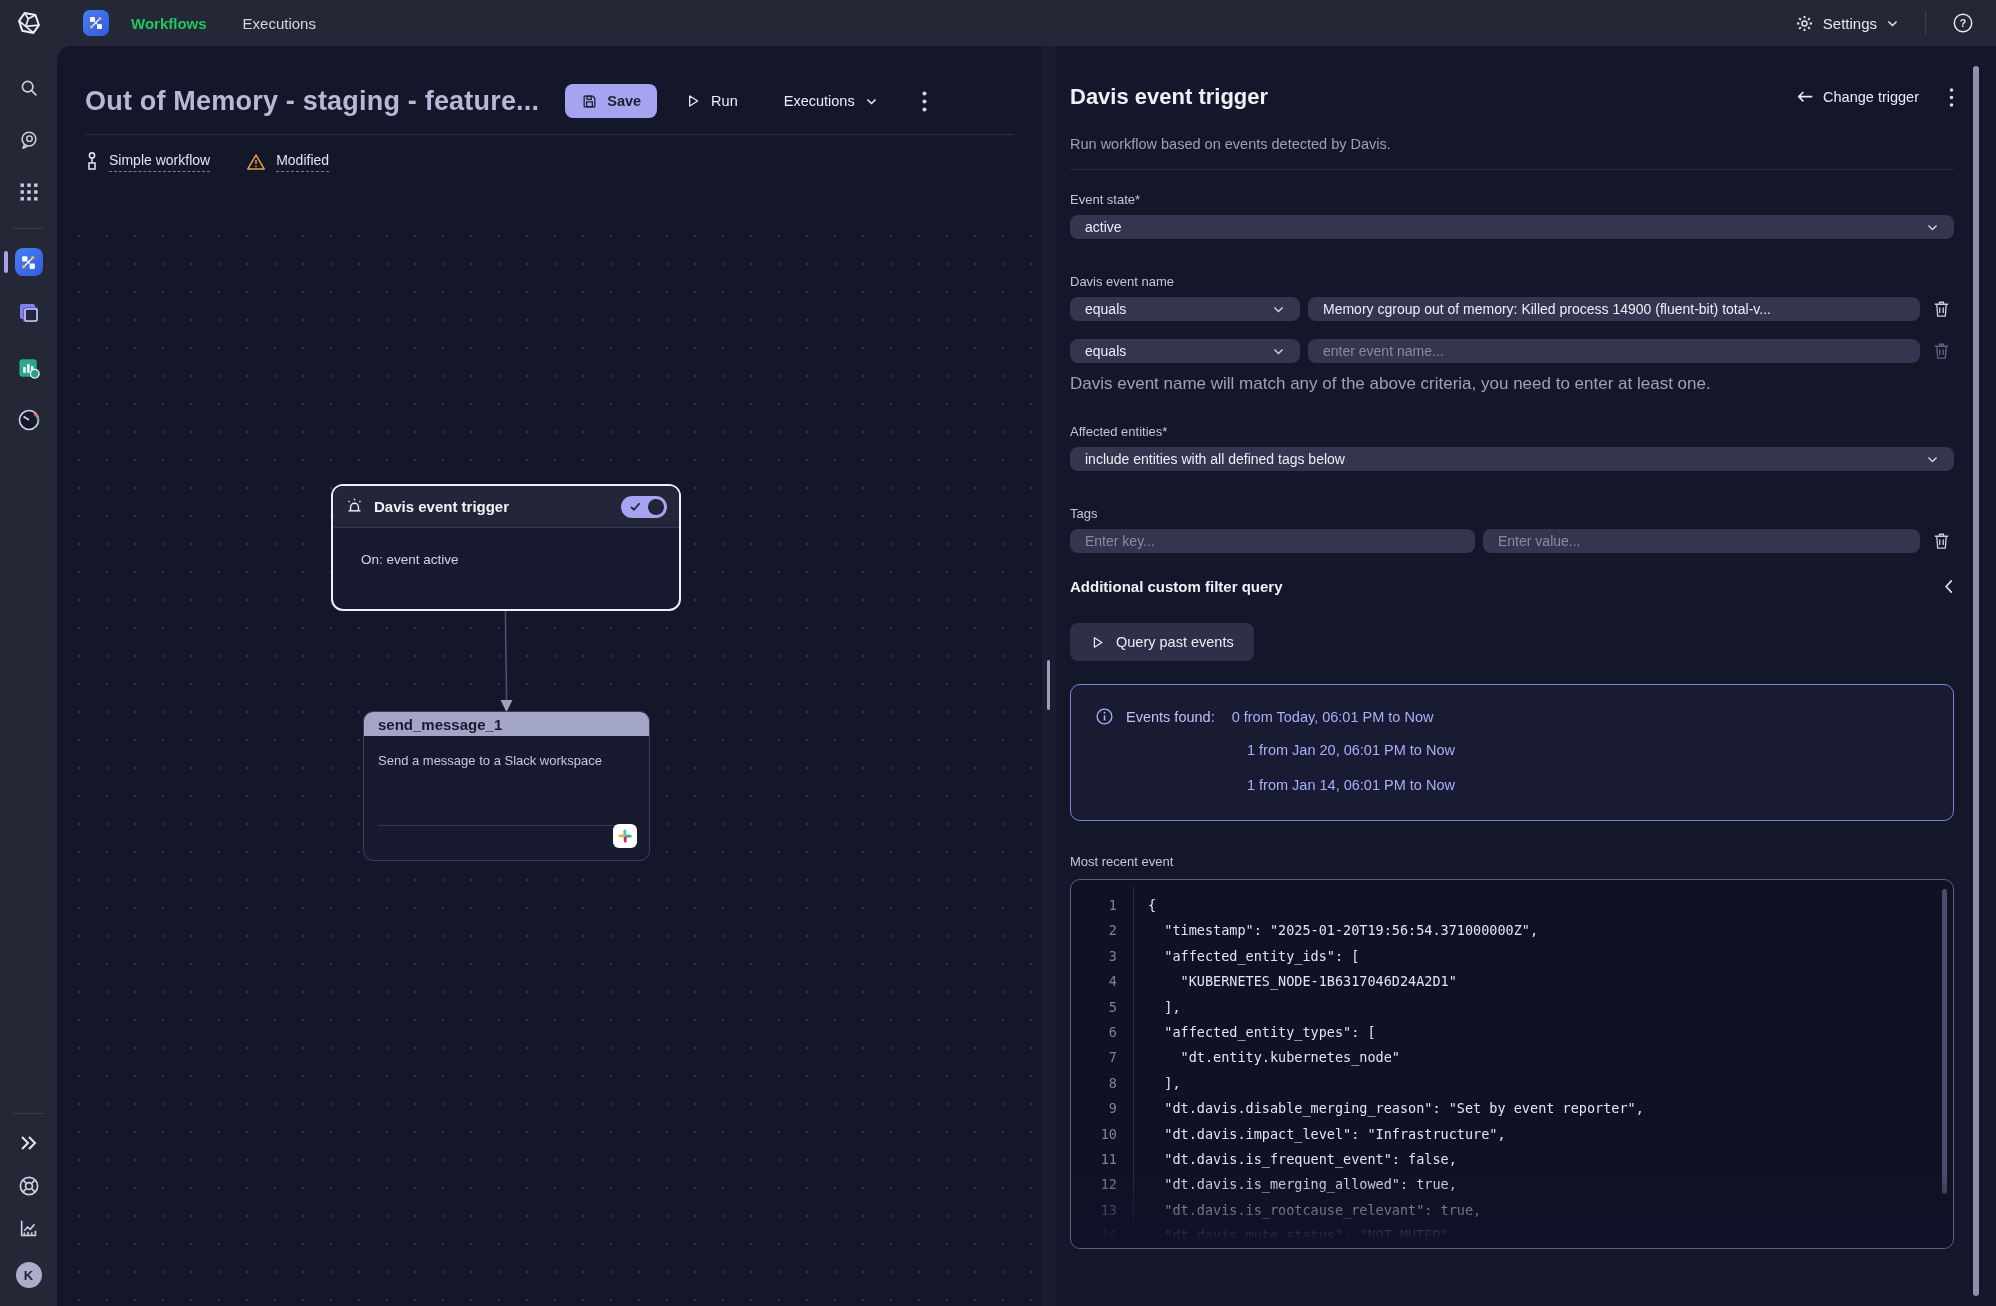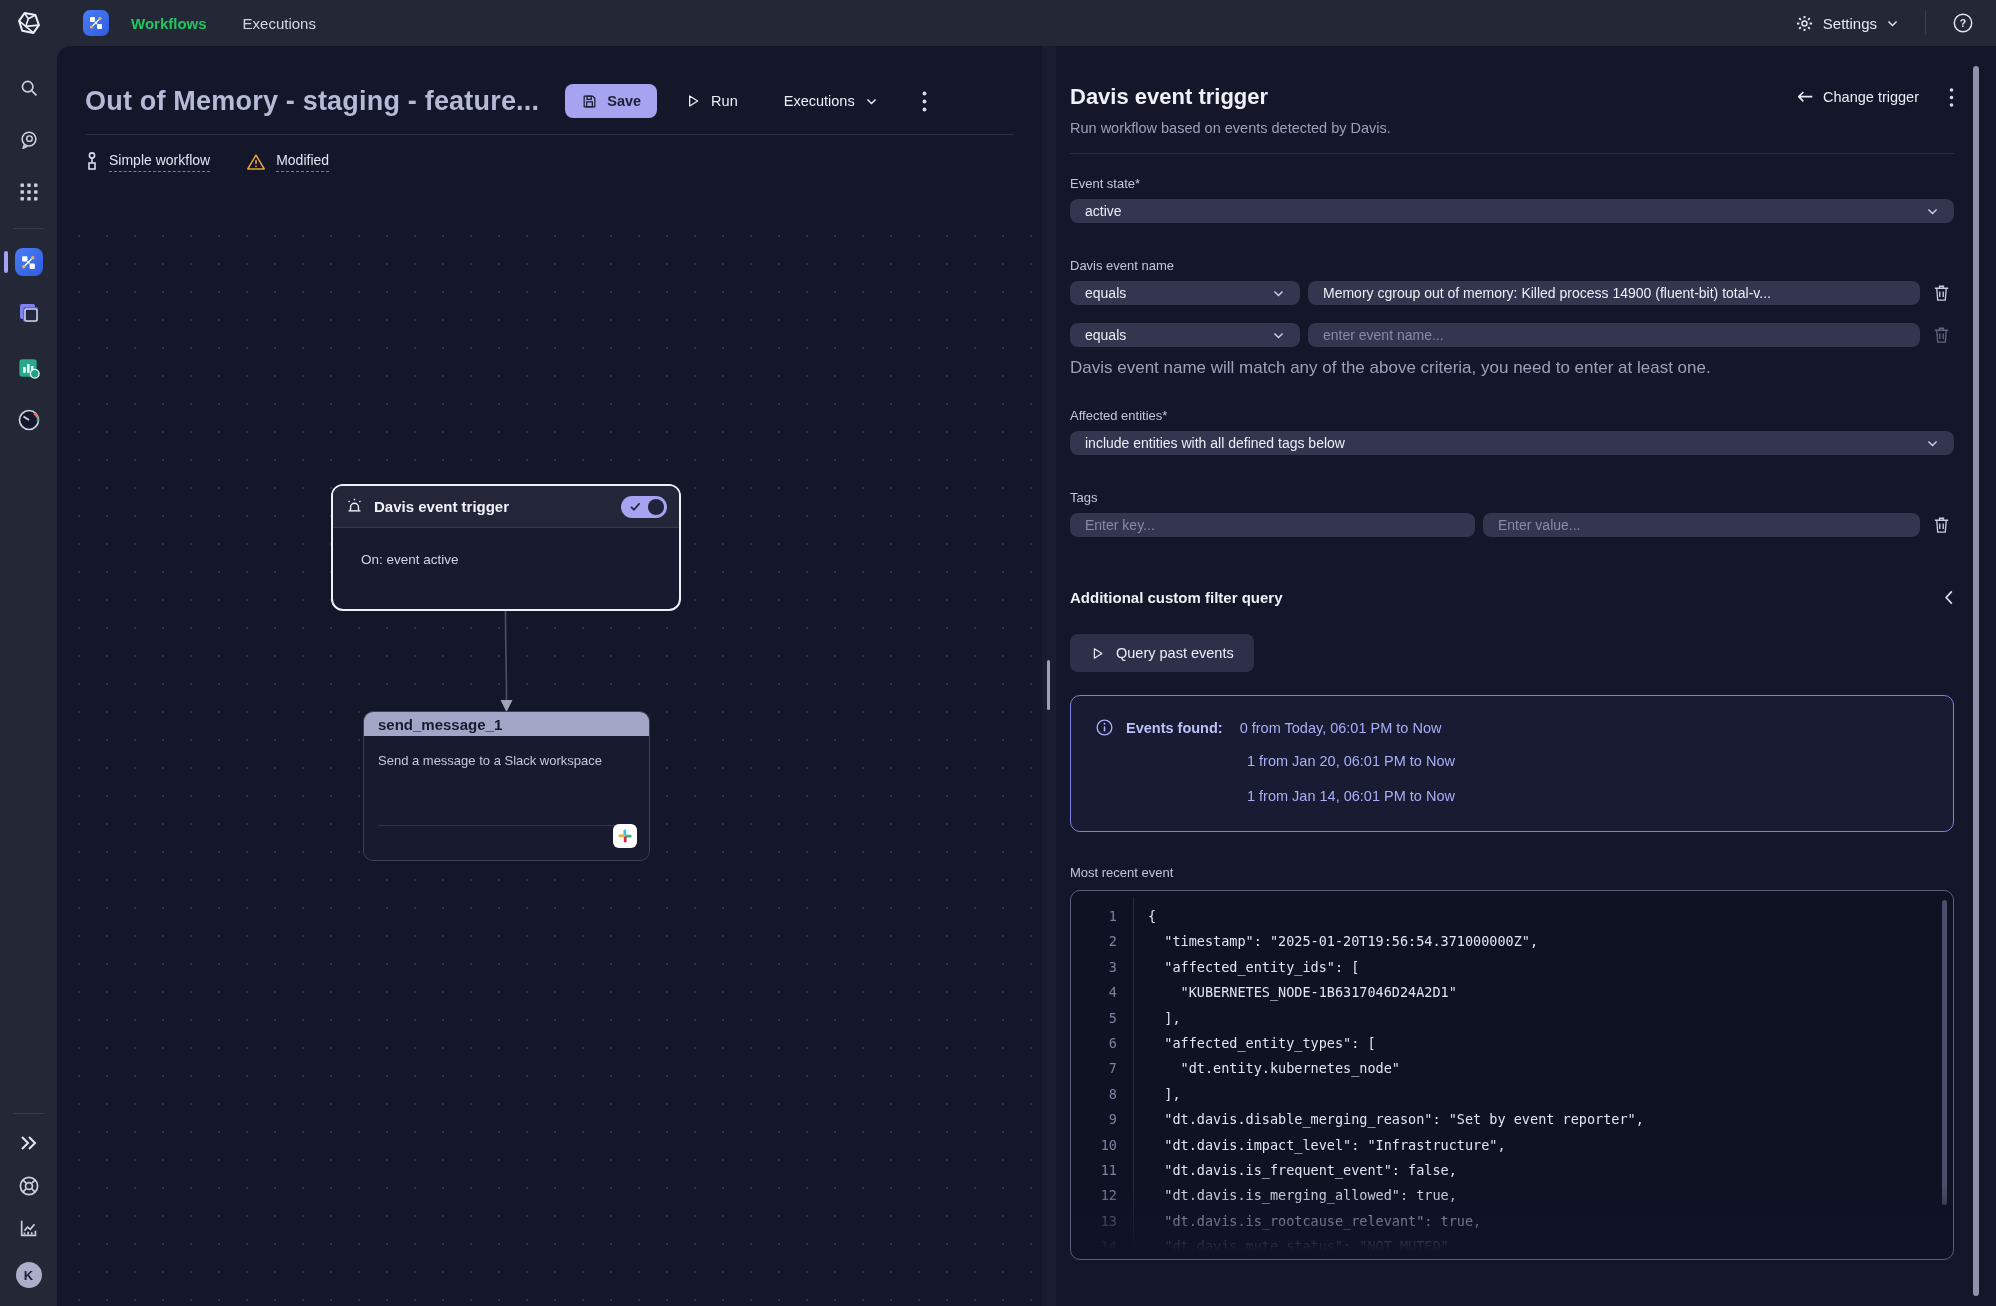--- a/index.html
+++ b/index.html
@@ -75,45 +75,45 @@
   .slack-badge { position:absolute; right:12px; bottom:12px; width:24px; height:24px; background:#fff; border-radius:6px;
     display:flex; align-items:center; justify-content:center; }
   .connector { position:absolute; left:438px; top:401px; }
 
   
   .panel { position:absolute; left:999px; right:0; top:0; bottom:0; }
   .panel-inner { padding:0 42px 0 14px; }
   .panel-header { display:flex; align-items:center; padding-top:38px; }
   .panel-title { font-size:22px; font-weight:700; color:#f0f1f8; flex:1; }
   .change-trigger { display:flex; align-items:center; gap:9px; font-size:14.5px; color:#e9ebf4; margin-right:30px; cursor:pointer; }
-  .panel-sub { margin-top:10px; font-size:14.5px; color:#9aa0b8; }
+  .panel-sub { margin-top:26px; font-size:14.5px; color:#9aa0b8; }
   .panel-divider { height:1px; background:#2a2d42; margin-top:17px; }
 
   .field-label { font-size:13px; color:#c3c6d8; }
   .select, .tinput { height:24px; background:#33364e; border-radius:8px; display:flex; align-items:center;
     padding:0 15px; font-size:14px; color:#eceef6; }
   .select { cursor:pointer; }
   .select .chev { margin-left:auto; }
   .row { display:flex; align-items:center; gap:8px; }
   .op-select { width:230px; flex:none; }
   .grow { flex:1; min-width:0; }
   .val-text { white-space:nowrap; overflow:hidden; }
   .ph { color:#868ba6; }
   .helper { margin-top:11px; font-size:17px; color:#9ca0b8; }
   .trash { flex:none; width:26px; display:flex; justify-content:center; cursor:pointer; }
 
-  .section-row { margin-top:52px; display:flex; align-items:center; }
+  .section-row { margin-top:25px; display:flex; align-items:center; }
   .section-title { font-size:15px; font-weight:700; color:#eef0f7; flex:1; }
   .query-btn { margin-top:28px; height:38px; padding:0 20px; border-radius:8px; background:#2d3048; border:none;
     color:#eceef6; font-size:14.5px; display:flex; align-items:center; gap:11px; cursor:pointer; }
 
   .info-box { margin-top:23px; border:1px solid #7b82dd; border-radius:10px; padding:22px 24px 24px 24px;
     color:#a9aff7; font-size:14.5px; background:rgba(123,130,221,0.04); }
   .info-first { display:flex; align-items:center; gap:12px; }
-  .info-label { font-weight:700; color:#bcc1fa; }
+  .info-label { font-weight:400; color:#bcc1fa; }
   .events-row { margin-left:152px; margin-top:13px; line-height:22px; }
   .info-first .ev0 { margin-left:5px; }
 
   .recent-label { margin-top:33px; }
   .code-block { margin-top:10px; height:370px; border:1px solid #5a5f7e; border-radius:10px; background:#0f1222;
     position:relative; overflow:hidden; font-family:"DejaVu Sans Mono", monospace; font-size:13.5px; }
   .code-inner { padding-top:13px; }
   .code-line { display:flex; line-height:25.4px; }
   .ln { width:46px; text-align:right; color:#7d81a0; flex:none; }
   .lc { margin-left:31px; white-space:pre; color:#e2e4f1; }

